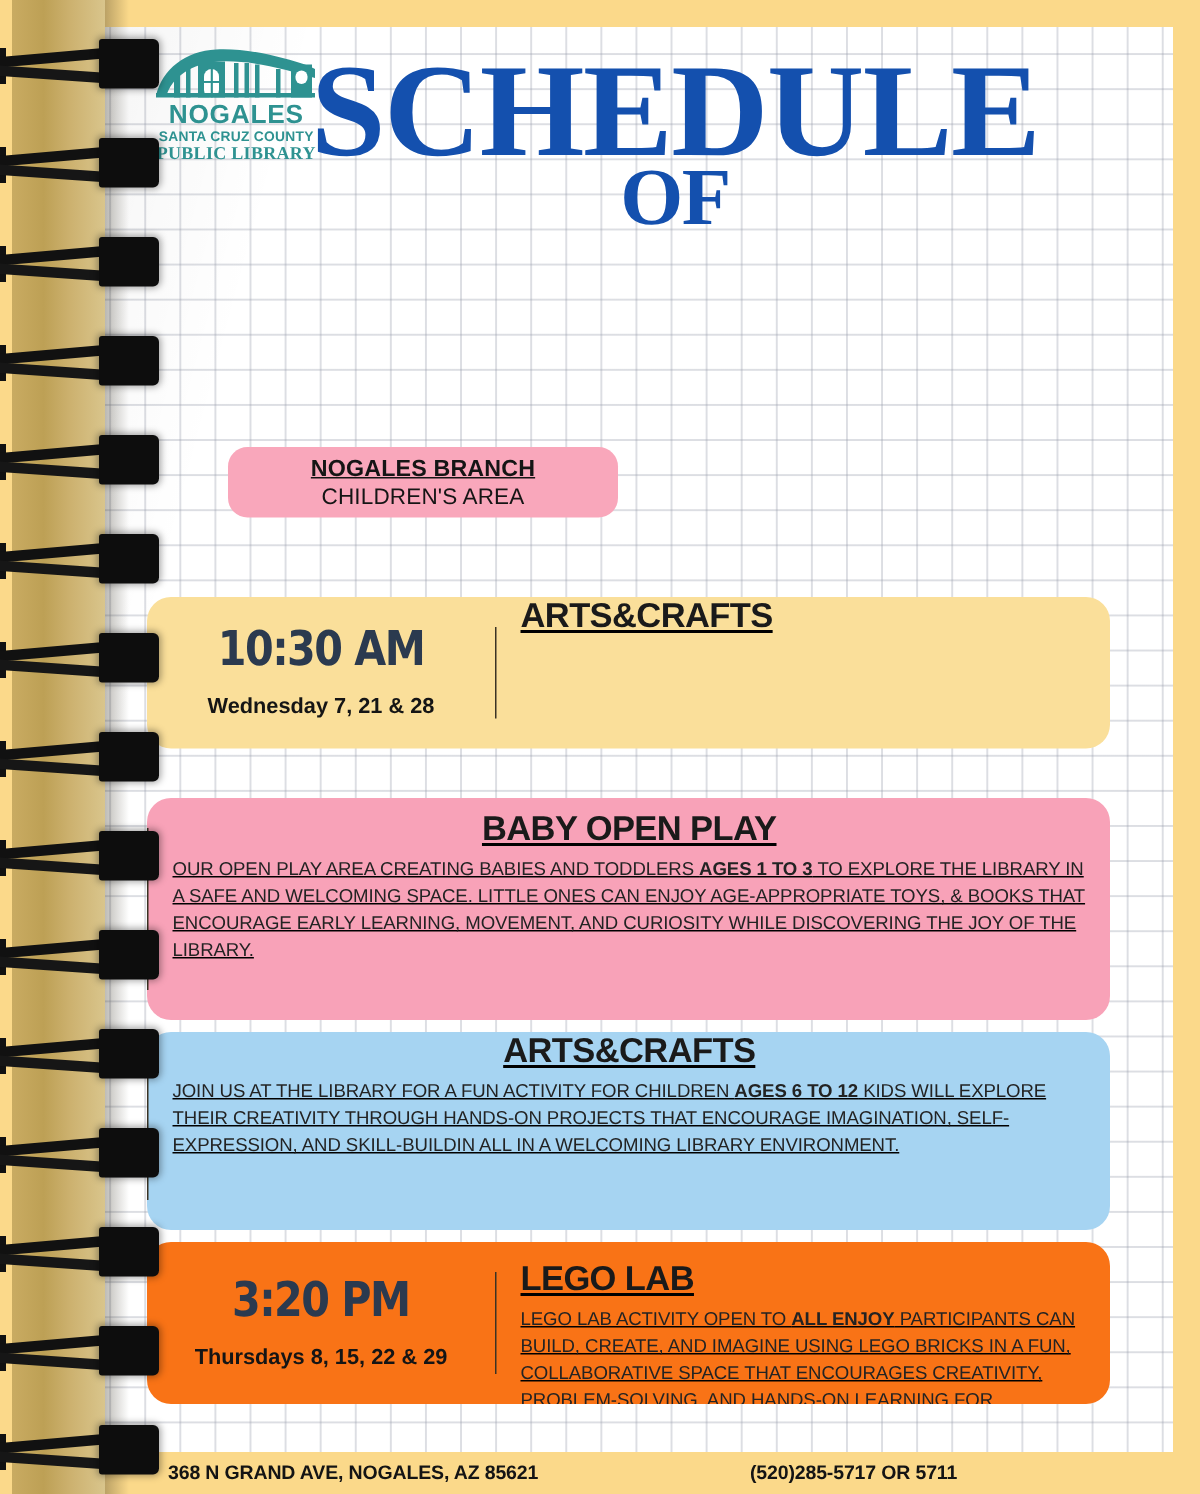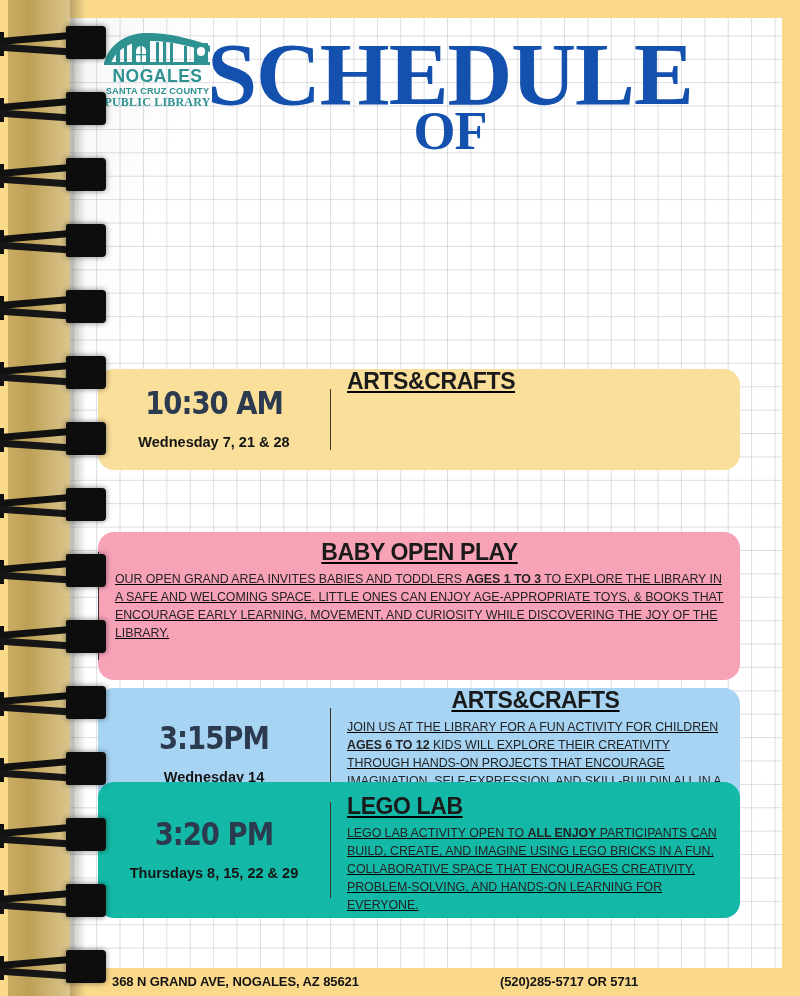--- a/index.html
+++ b/index.html
@@ -190,24 +190,24 @@
     letter-spacing:-.4px; line-height:1.1;
     margin-bottom:6px;
   }
   .act-title.center{ text-align:center; }
   .act-desc{
     font-size:12.4px; color:#232323;
     line-height:1.45; letter-spacing:-.05px;
   }
   .act-desc b{ font-weight:bold; }
 
-  #card-1{ top:351px; height:101px; background:#fadf9a; }
+  #card-1{ top:380px; height:101px; background:#fadf9a; }
   #card-2{ top:514px; height:148px; background:#f8a2b8; }
   #card-3{ top:670px; height:132px; background:#a6d4f2; }
-  #card-4{ top:764px; height:136px; background:#14b8a6; }
+  #card-4{ top:810px; height:108px; background:#f97316; }
 
   #card-1 .time{ font-size:32px; }
   #card-2 .time{ font-size:33px; }
   #card-3 .time{ font-size:32px; }
   #card-4 .time{ font-size:32px; }
 
   #card-2 .right{ padding-top:8px; }
   #card-4 .right{ padding-top:12px; }
 
   
@@ -347,46 +347,46 @@
       <div class="logo-name">NOGALES</div>
       <div class="logo-sub1">SANTA CRUZ COUNTY</div>
       <div class="logo-sub2">PUBLIC LIBRARY</div>
     </div>
 
     <div id="title">
       <span class="t1">SCHEDULE</span>
       <span class="t2">OF</span>
     </div>
 
+    <div class="pill" id="pill-branch">
+      <span class="pill-l1">NOGALES BRANCH</span>
+      <span class="pill-l2">CHILDREN'S AREA</span>
+    </div>
 
 
     <div class="card" id="card-1">
       <div class="left">
         <div class="time">10:30 AM</div>
         <div class="days">Wednesday 7, 21 &amp; 28</div>
       </div>
       <div class="divider"></div>
       <div class="right">
         <div class="act-title">ARTS&amp;CRAFTS</div>
       </div>
     </div>
 
     <div class="card" id="card-2">
       <div class="divider"></div>
       <div class="right">
         <div class="act-title center">BABY OPEN PLAY</div>
-        <div class="act-desc"><span>OUR OPEN GRAND AREA INVITES BABIES AND TODDLERS </span><b>AGES 1 TO 3</b><span> TO EXPLORE THE LIBRARY IN A SAFE AND WELCOMING SPACE. LITTLE ONES CAN ENJOY AGE-APPROPRIATE TOYS, &amp; BOOKS THAT ENCOURAGE EARLY LEARNING, MOVEMENT, AND CURIOSITY WHILE DISCOVERING THE JOY OF THE LIBRARY.</span></div>
+        <div class="act-desc"><span>OUR OPEN PLAY AREA CREATING BABIES AND TODDLERS </span><b>AGES 1 TO 3</b><span> TO EXPLORE THE LIBRARY IN A SAFE AND WELCOMING SPACE. LITTLE ONES CAN ENJOY AGE-APPROPRIATE TOYS, &amp; BOOKS THAT ENCOURAGE EARLY LEARNING, MOVEMENT, AND CURIOSITY WHILE DISCOVERING THE JOY OF THE LIBRARY.</span></div>
       </div>
     </div>
 
     <div class="card" id="card-3">
-      <div class="left">
-        <div class="time">3:15PM</div>
-        <div class="days">Wednesday 14</div>
-      </div>
       <div class="divider"></div>
       <div class="right">
         <div class="act-title center">ARTS&amp;CRAFTS</div>
         <div class="act-desc"><span>JOIN US AT THE LIBRARY FOR A FUN  ACTIVITY FOR CHILDREN </span><b>AGES 6 TO 12</b><span> KIDS WILL EXPLORE THEIR CREATIVITY THROUGH HANDS-ON PROJECTS THAT ENCOURAGE IMAGINATION, SELF-EXPRESSION, AND SKILL-BUILDIN ALL IN A WELCOMING LIBRARY ENVIRONMENT.</span></div>
       </div>
     </div>
 
     <div class="card" id="card-4">
       <div class="left">
         <div class="time">3:20 PM</div>

